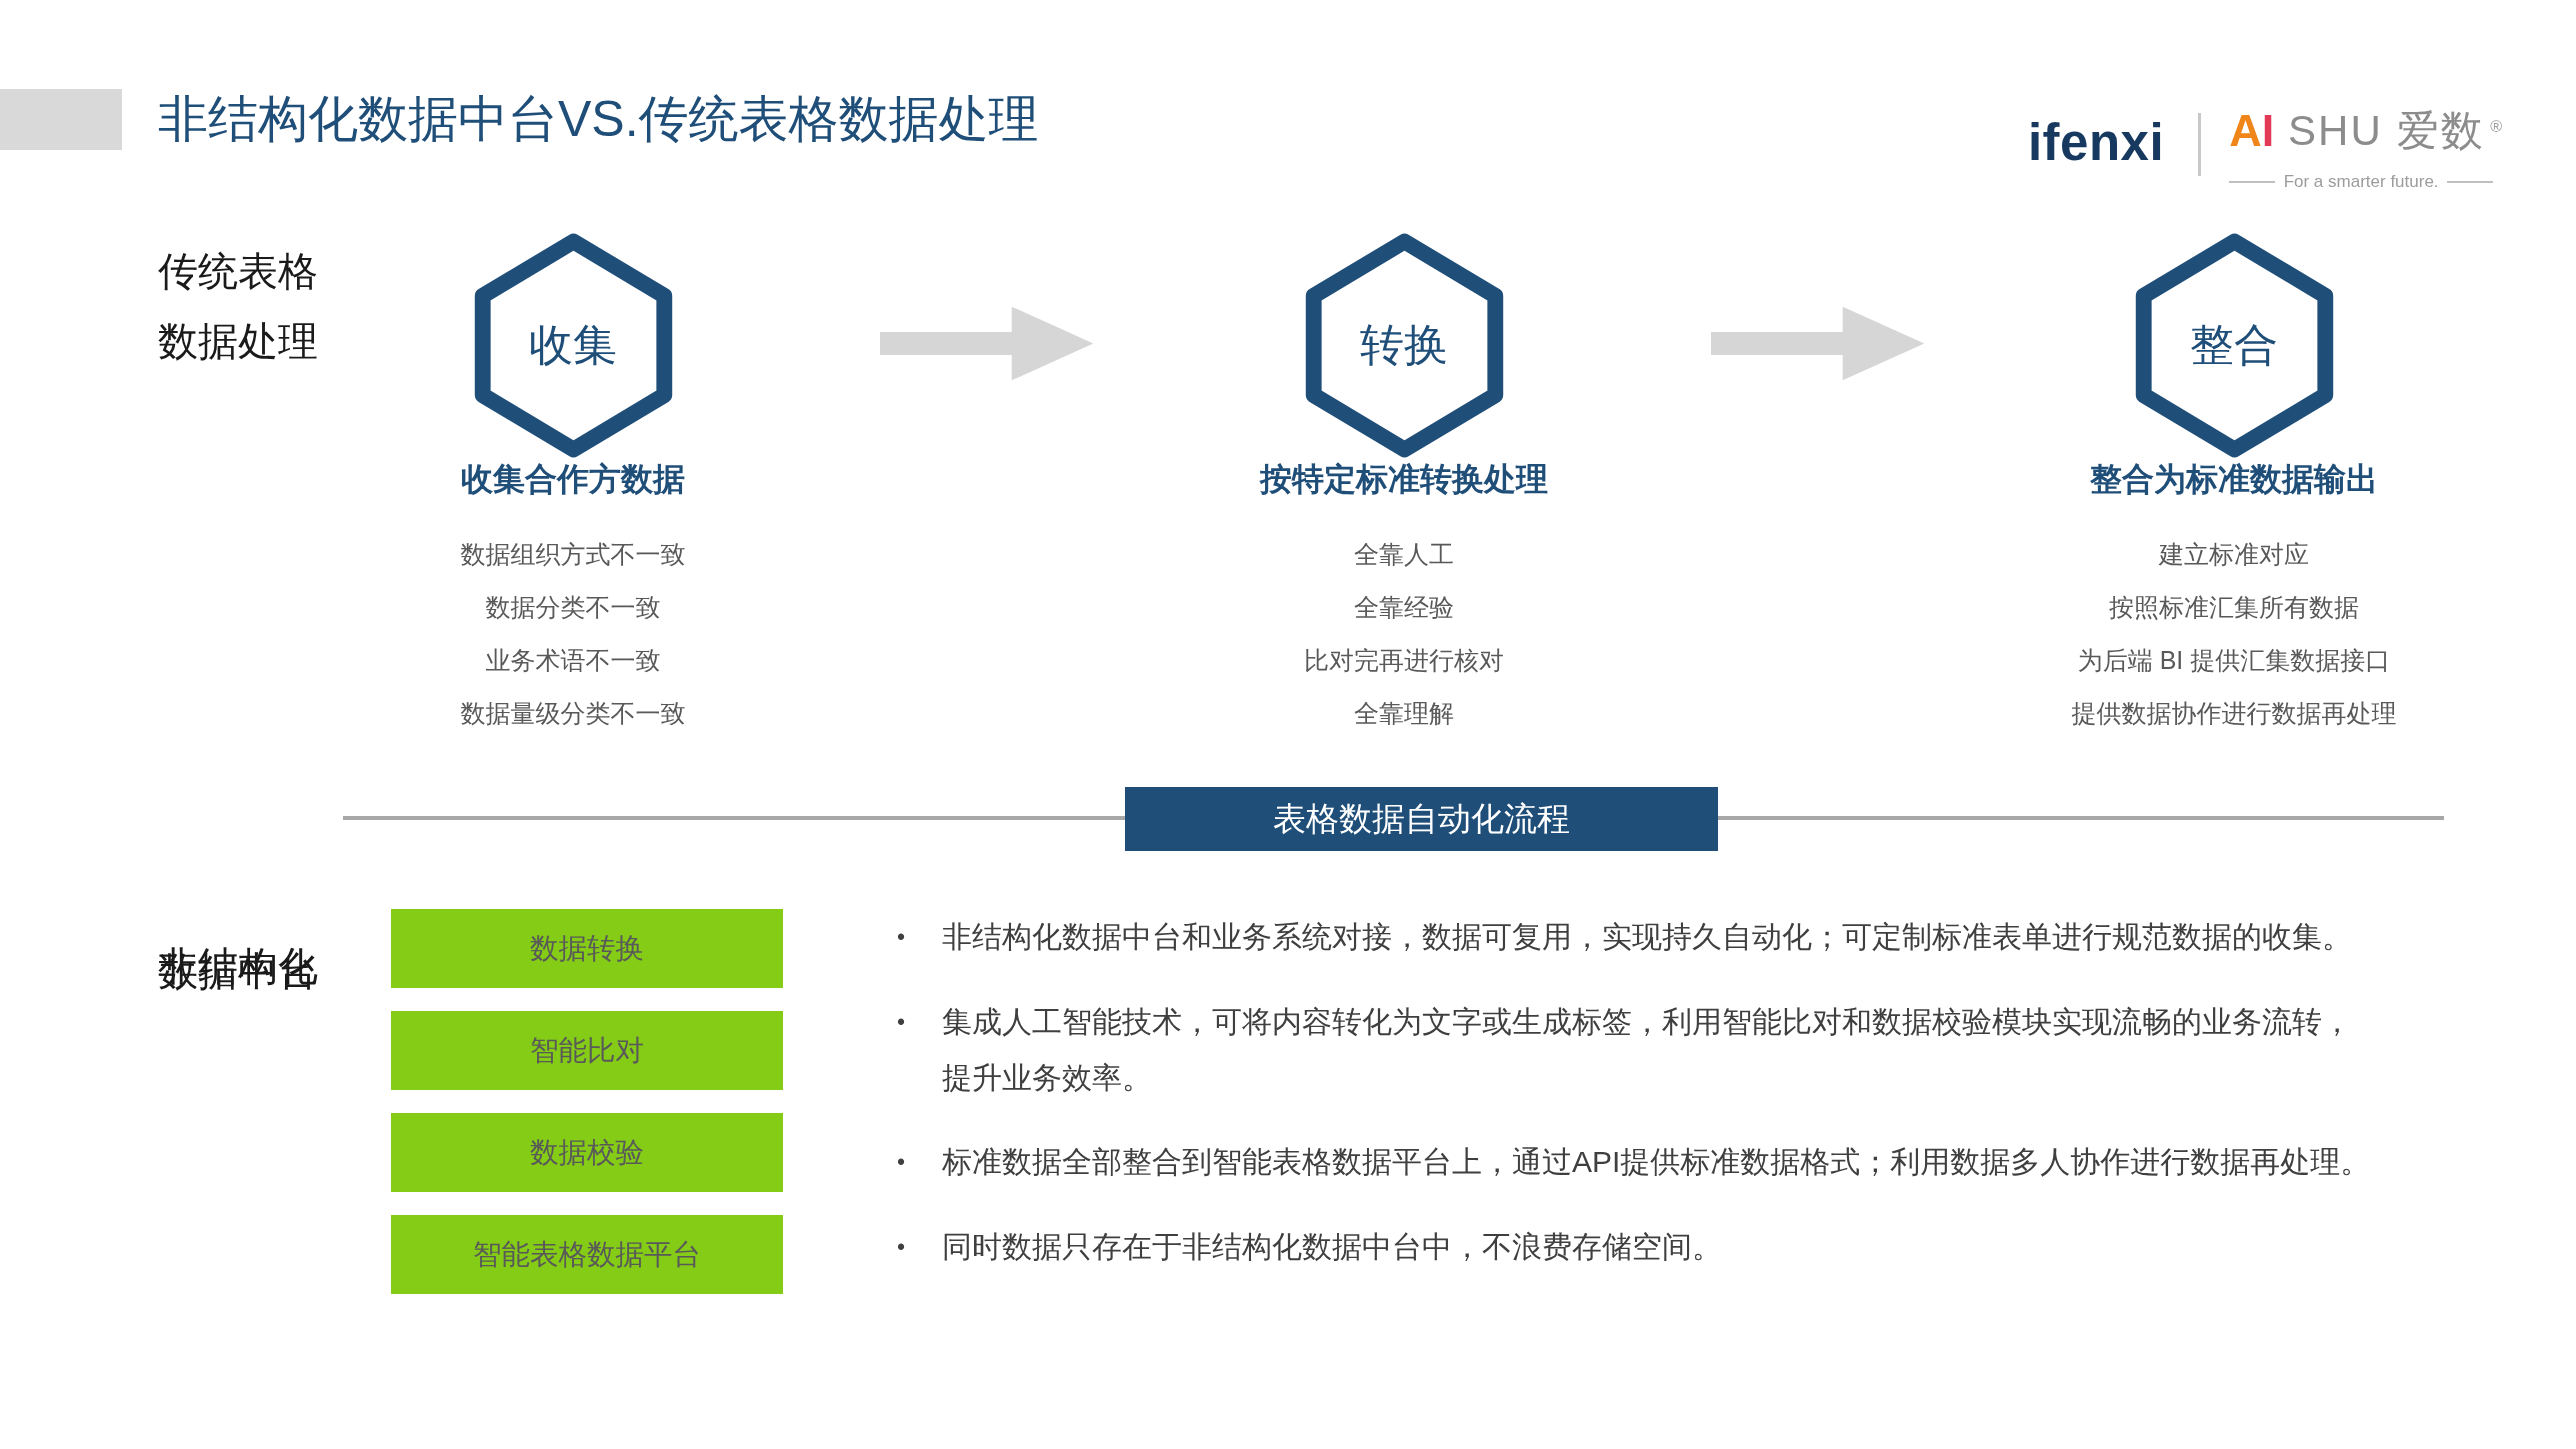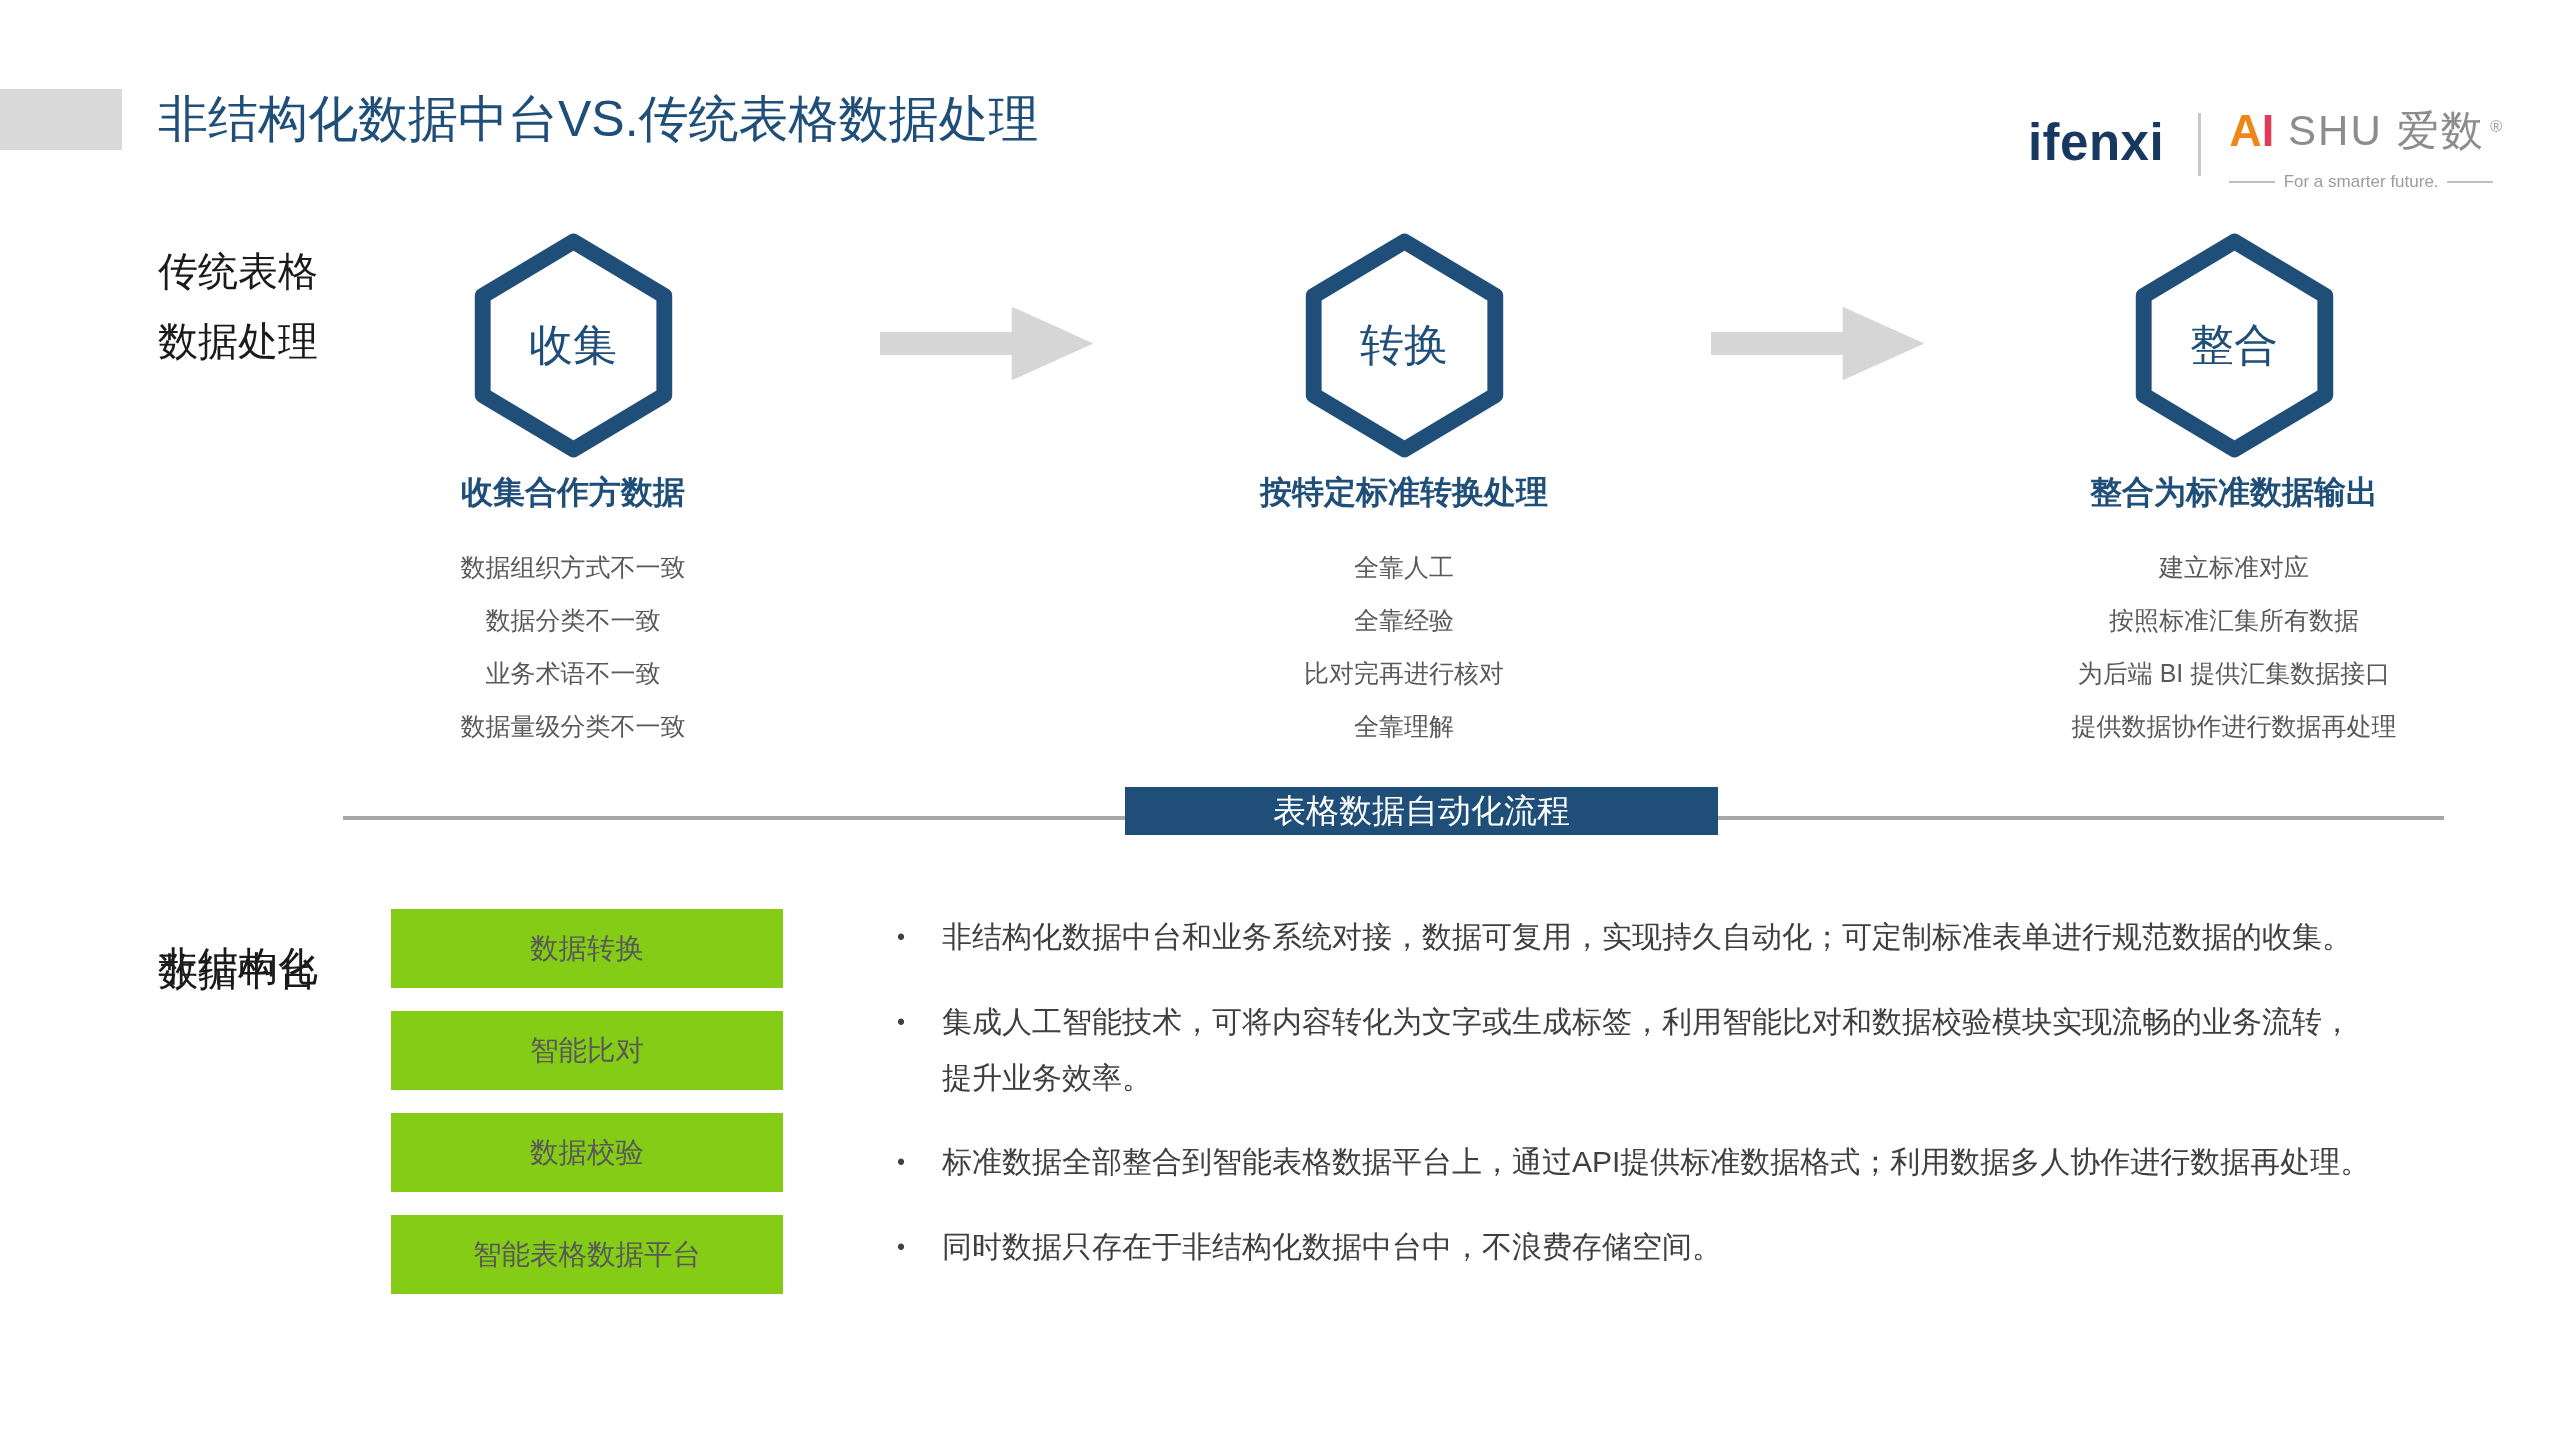--- a/index.html
+++ b/index.html
@@ -26,29 +26,29 @@
 
   
   .side-label{position:absolute;left:158px;font-size:40px;color:#1A1A1A;white-space:nowrap;}
 
   
   .col{position:absolute;top:232px;width:686px;text-align:center;}
   .hexwrap{position:relative;width:201px;height:227px;margin:0 auto;}
   .hexwrap svg{position:absolute;left:0;top:0;}
   .hex-label{position:absolute;left:0;top:0;width:201px;height:227px;display:flex;
              align-items:center;justify-content:center;font-size:44px;color:#1F4E79;font-weight:500;}
-  .step-title{margin-top:16px;font-size:32px;line-height:35px;color:#1F4E79;font-weight:600;white-space:nowrap;}
+  .step-title{margin-top:3px;font-size:32px;line-height:35px;color:#1F4E79;font-weight:600;white-space:nowrap;}
   .step-items{margin-top:31px;}
   .step-items div{font-size:25px;line-height:53px;color:#595959;white-space:nowrap;}
 
   .flow-arrow{position:absolute;top:304px;}
 
   
   .divider-line{position:absolute;left:343px;top:816px;width:2101px;height:4.2px;background:#A8A8A8;}
-  .banner{position:absolute;left:1125px;top:787px;width:593px;height:48px;background:#1F4E79;
+  .banner{position:absolute;left:1125px;top:787px;width:593px;height:64px;background:#1F4E79;
           color:#ffffff;font-size:33px;display:flex;align-items:center;justify-content:center;
           z-index:2;white-space:nowrap;}
 
   
   .module-box{position:absolute;left:391px;width:392px;height:79px;background:#84cc16;
               display:flex;align-items:center;justify-content:center;font-size:28.5px;color:#595959;white-space:nowrap;}
 
   .bullets{position:absolute;left:897px;top:909px;width:1610px;}
   .bullet{display:flex;margin-bottom:28.5px;}
   .bullet-dot{font-size:23px;line-height:56px;color:#3F3F3F;width:45px;flex:0 0 45px;}

